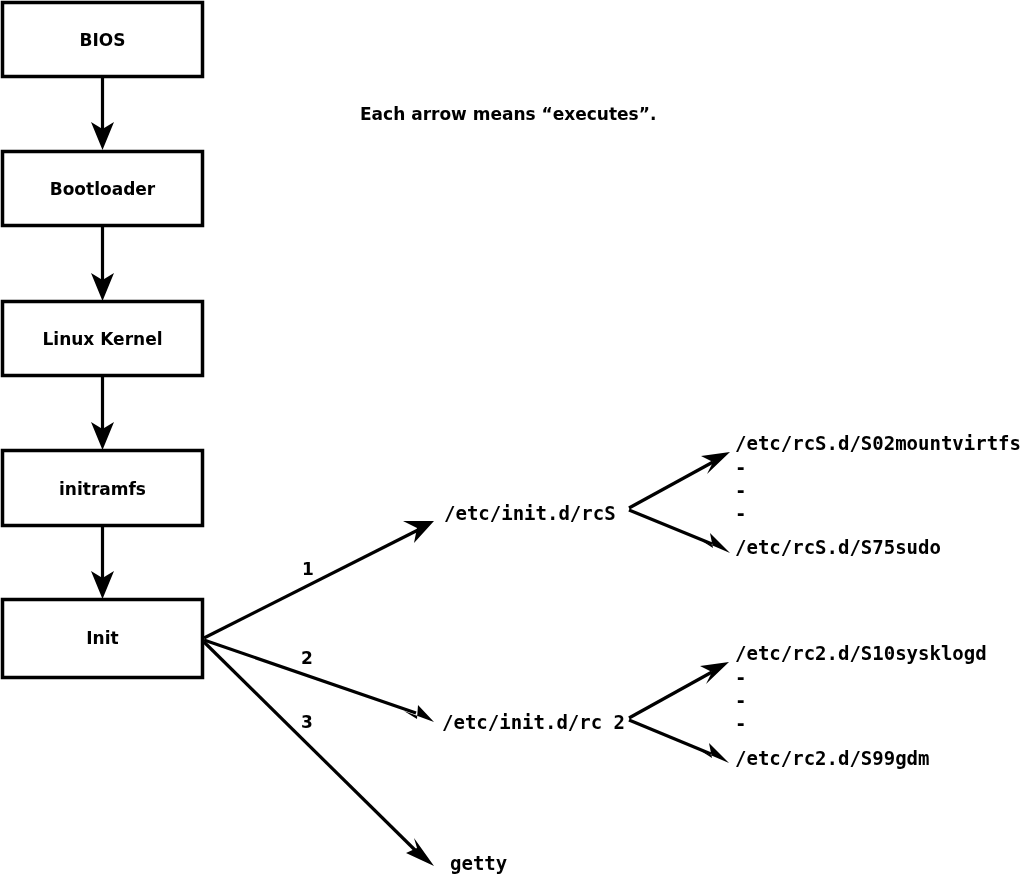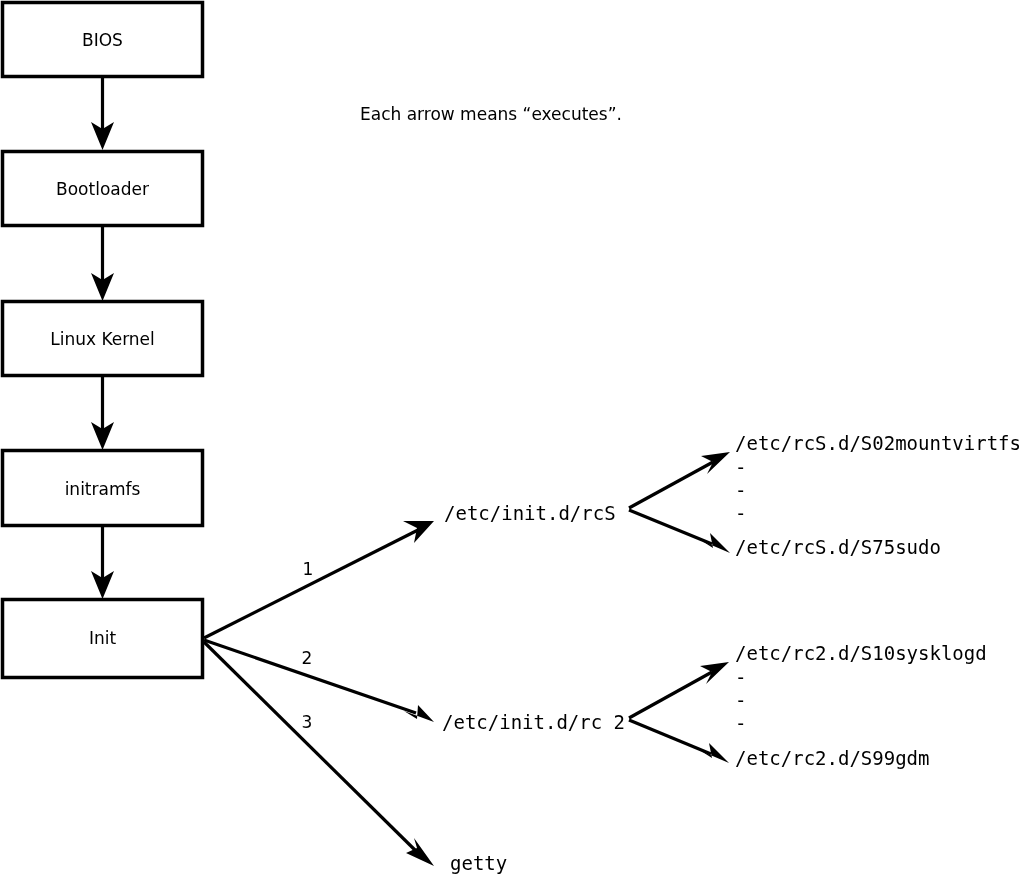--- a/index.html
+++ b/index.html
@@ -8,20 +8,21 @@
     padding: 0;
     background: #ffffff;
   }
   #canvas {
     position: relative;
     width: 1024px;
     height: 875px;
     background: #ffffff;
     overflow: hidden;
     font-family: "DejaVu Sans", sans-serif;
+    font-weight: bold;
   }
   svg#diagram {
     position: absolute;
     left: 0;
     top: 0;
     width: 1024px;
     height: 875px;
   }
   .box-rect {
     fill: #ffffff;

